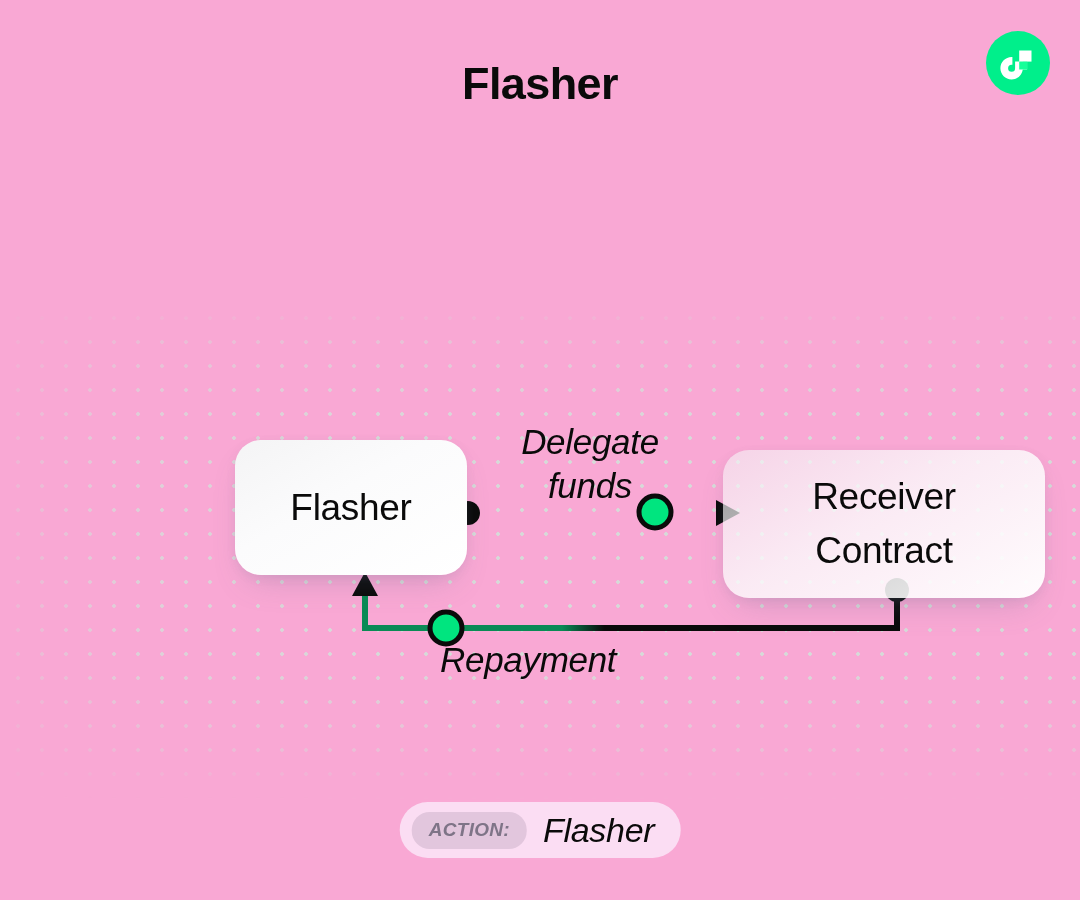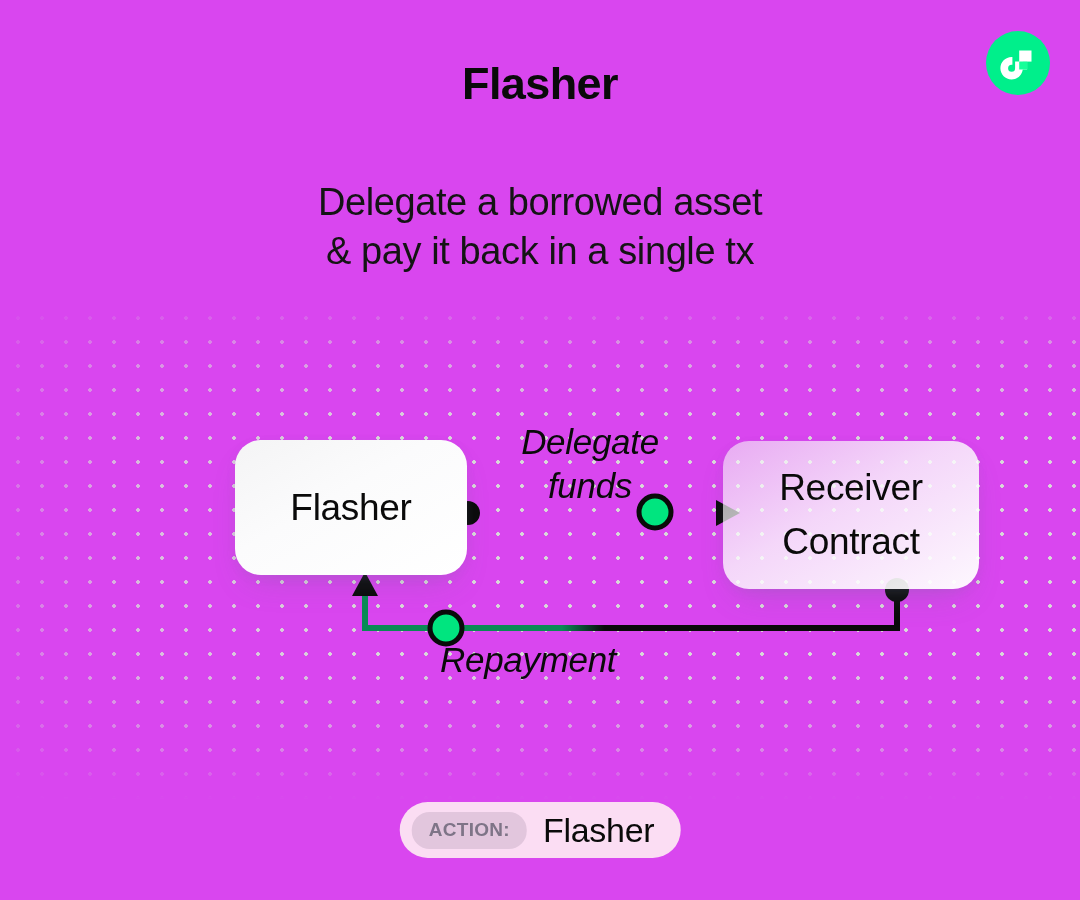--- a/index.html
+++ b/index.html
@@ -5,21 +5,21 @@
   * { margin:0; padding:0; box-sizing:border-box; }
   html, body {
     width:1080px; height:900px;
     background:#F0F0F0;
     font-family:"Liberation Sans", sans-serif;
     overflow:hidden;
   }
   #stage {
     position:relative;
     width:1080px; height:900px;
-    background:#d946ef;
+    background:#f9a8d4;
   }
 
   
   #dotgrid {
     position:absolute;
     left:0; top:300px;
     width:1080px; height:500px;
     background-image:radial-gradient(#D8D8D8 1.9px, transparent 2.1px);
     background-size:24px 24px;
     background-position:6px 6px;
@@ -70,21 +70,21 @@
   }
 
   #node-flasher {
     left:235px; top:440px; width:232px; height:135px;
     font-size:37px;
     background:linear-gradient(150deg,#F4F4F5 0%,#FBFBFC 42%,#FFFFFF 100%);
     box-shadow:0 16px 34px -14px rgba(100,105,140,.30),
                0 3px 10px rgba(110,115,150,.10);
   }
   #node-receiver {
-    left:723px; top:441px; width:256px; height:148px;
+    left:723px; top:450px; width:322px; height:148px;
     font-size:37px; line-height:54px;
     background:linear-gradient(150deg,rgba(243,243,245,.58) 0%,rgba(251,251,252,.80) 45%,rgba(255,255,255,.96) 100%);
     box-shadow:0 16px 34px -14px rgba(100,105,140,.30),
                0 3px 10px rgba(110,115,150,.10);
   }
 
   .edge-label {
     position:absolute;
     font-style:italic; font-weight:400;
     color:#0A0A0A; letter-spacing:-0.3px;
@@ -99,20 +99,21 @@
   
   #badge {
     position:absolute; left:50%; top:802px;
     transform:translateX(-50%);
     height:56px;
     display:flex; align-items:center;
     background:#FBDDF3;
     border-radius:28px;
     padding:0 26px 0 12px;
     gap:16px;
+    font-style:italic;
   }
   #badge-tag {
     background:#E2C6DD;
     border-radius:18px;
     padding:7px 17px 8px;
     font-size:19px; font-weight:700;
     letter-spacing:.3px;
     color:#7E7487;
   }
   #badge-value {
@@ -132,24 +133,20 @@
     <circle cx="32" cy="32" r="32" fill="#00EF8B"></circle>
     <path d="M45.5 19.5H33.2v11.1h12.3V19.5z" fill="#FFFFFF"></path>
     <path d="M33.2 38.5v-7.9h7.9v7.9h-7.9z" fill="#FFFFFF"></path>
     <path d="M26.0 44.8a6.3 6.3 0 1 1 6.3-6.3v3.4h-6.3v-3.4h-0.01a0.02 0.02 0 1 0 0.01 0.02" fill="none"></path>
     <path d="M25.6 26.1c-6.2 0-11.2 5-11.2 11.2s5 11.2 11.2 11.2 11.2-5 11.2-11.2v-6.7h-7.7v6.7a3.5 3.5 0 1 1-3.5-3.5h0.8v-7.7h-0.8z" fill="#FFFFFF"></path>
     <rect x="33.2" y="30.6" width="7.9" height="7.9" fill="#16FF99"></rect>
   </svg>
 
   <div id="title">Flasher</div>
 
-  <div id="subtitle">
-    <span class="ln">Delegate a borrowed asset</span>
-    <span class="ln">&amp; pay it back in a single tx</span>
-  </div>
 
   <svg id="diagram" viewBox="0 0 1080 900">
     <defs>
       <linearGradient id="gDelegate" x1="0" y1="0" x2="1" y2="0">
         <stop offset="0%" stop-color="#0A8A55"></stop>
         <stop offset="45%" stop-color="#0A8A55"></stop>
         <stop offset="55%" stop-color="#0A0A0A"></stop>
         <stop offset="100%" stop-color="#0A0A0A"></stop>
       </linearGradient>
       <linearGradient id="gRepay" x1="1" y1="0" x2="0" y2="0">

